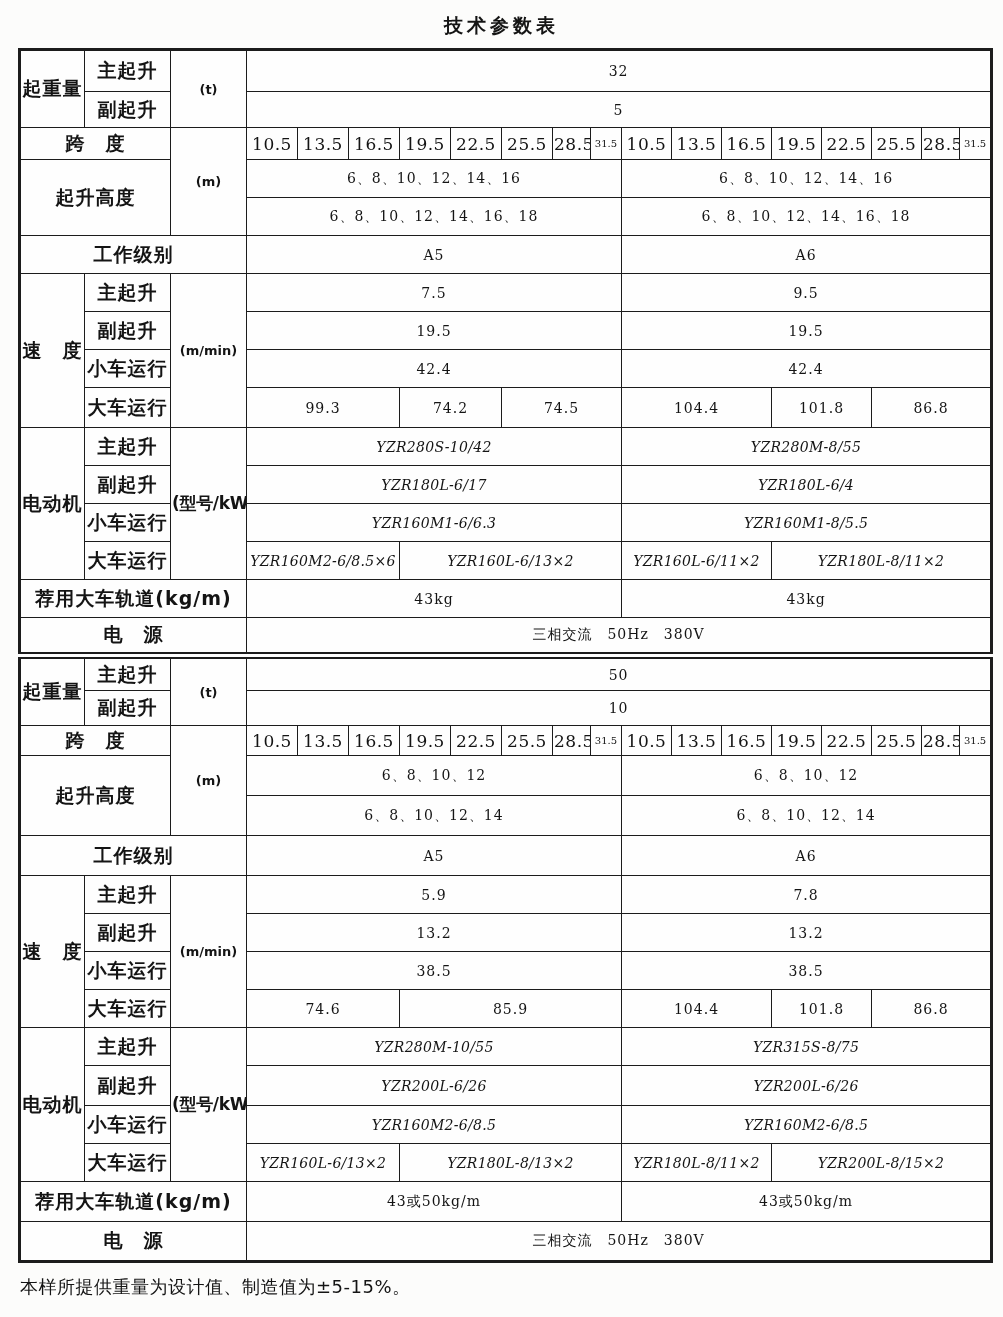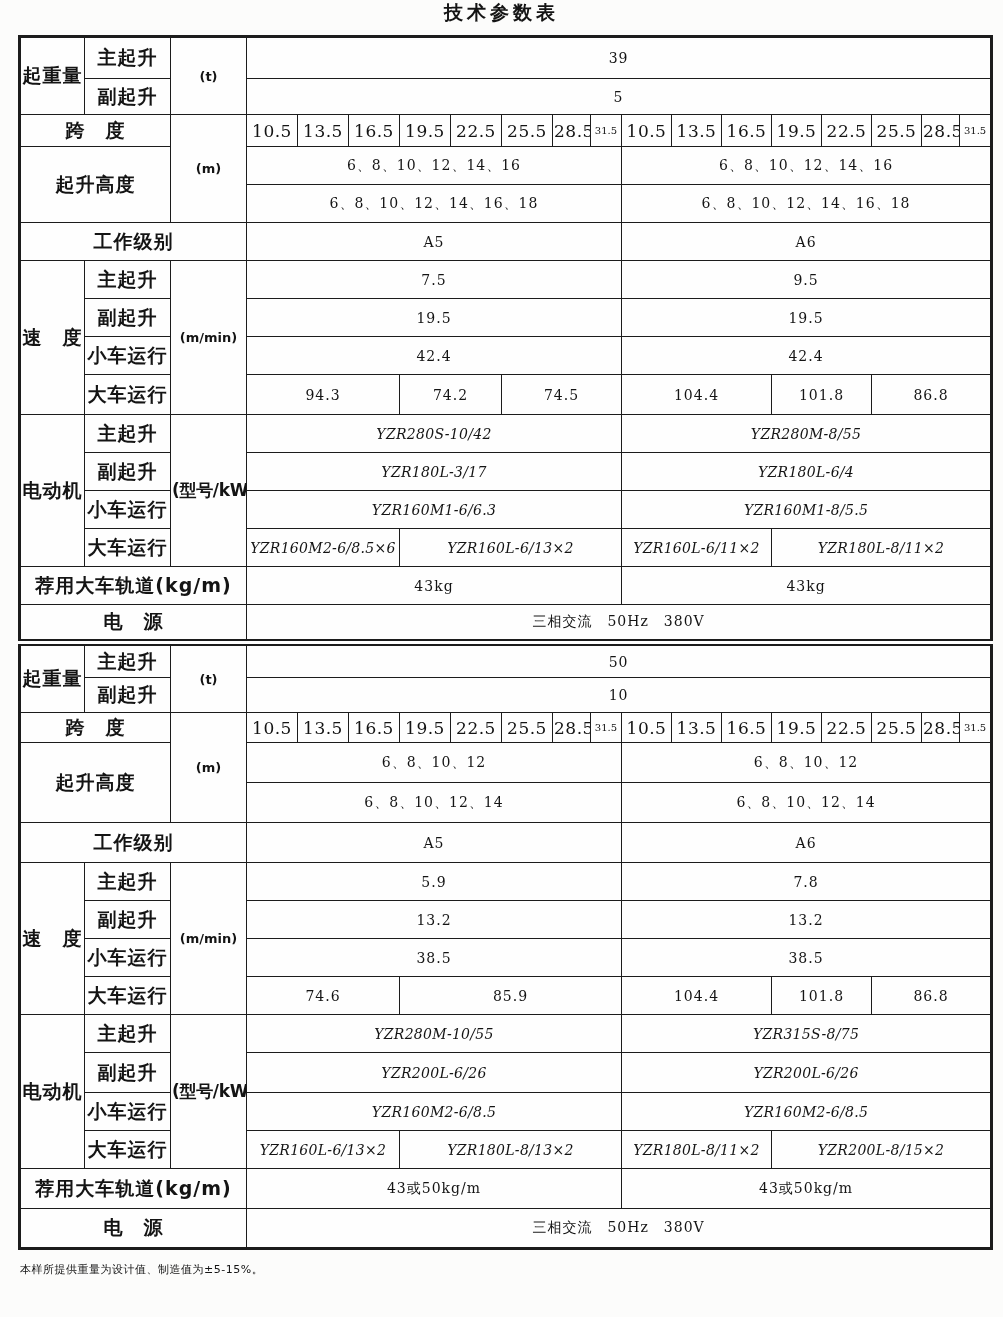--- a/index.html
+++ b/index.html
@@ -7,21 +7,21 @@
     width:1003px; height:1317px;
     background:#fcfcfb;
     color:#141414;
     font-family:"DejaVu Sans","Liberation Sans",sans-serif;
   }
   .title {
     text-align:center;
     font-size:19px;
     font-weight:bold;
     letter-spacing:4px;
-    margin:0 0 9px 0;
+    margin:13px 0 9px 0;
   }
   table.spec {
     border-collapse:collapse;
     table-layout:fixed;
     margin-left:18px;
     width:971px;
     background:#fefefe;
   }
   table.spec td {
     border:1.6px solid #1c1c1c;
@@ -45,21 +45,21 @@
   td.spanv { font-size:17px; letter-spacing:0.5px; padding:0; }
   td.spanv.sm { font-size:10px; letter-spacing:0; }
   td.mono-val { letter-spacing:0.3px;font-style:italic; }
 
   tr { height:38px; }
   tr.h42 { height:42px; } tr.h36 { height:36px; }
   tr.h32 { height:32px; } tr.h35 { height:35px; }
   tr.h30 { height:30px; } tr.h40 { height:40px; }
 
   .note {
-    font-size:11px;
+    font-size:18px;
     margin:12px 0 0 20px;
     letter-spacing:0.5px;
   }
 </style>
 </head>
 <body>
 
 <div class="title">技术参数表</div>
 
 <table class="spec">
@@ -83,21 +83,21 @@
       <col style="width:50px">
       <col style="width:38px">
       <col style="width:32px">
   </colgroup>
 
   <tbody class="sec1">
     <tr class="h42">
       <td class="lbl" rowspan="2">起重量</td>
       <td class="lbl">主起升</td>
       <td class="unit" rowspan="2">(t)</td>
-      <td class="val" colspan="16">39</td>
+      <td class="val" colspan="16">32</td>
     </tr>
     <tr class="h36">
       <td class="lbl">副起升</td>
       <td class="val" colspan="16">5</td>
     </tr>
     <tr class="h32">
       <td class="lbl" colspan="2">跨　度</td>
       <td class="unit" rowspan="3">(m)</td>
       <td class="val spanv">10.5</td>
       <td class="val spanv">13.5</td>
@@ -142,37 +142,37 @@
       <td class="val" colspan="8">19.5</td>
       <td class="val" colspan="8">19.5</td>
     </tr>
     <tr>
       <td class="lbl">小车运行</td>
       <td class="val" colspan="8">42.4</td>
       <td class="val" colspan="8">42.4</td>
     </tr>
     <tr class="h40">
       <td class="lbl">大车运行</td>
-      <td class="val" colspan="3">94.3</td>
+      <td class="val" colspan="3">99.3</td>
       <td class="val" colspan="2">74.2</td>
       <td class="val" colspan="3">74.5</td>
       <td class="val" colspan="3">104.4</td>
       <td class="val" colspan="2">101.8</td>
       <td class="val" colspan="3">86.8</td>
     </tr>
     <tr>
       <td class="lbl" rowspan="4">电动机</td>
       <td class="lbl">主起升</td>
       <td class="unit-sm" rowspan="4">(型号/kW)</td>
       <td class="val mono-val" colspan="8">YZR280S-10/42</td>
       <td class="val mono-val" colspan="8">YZR280M-8/55</td>
     </tr>
     <tr>
       <td class="lbl">副起升</td>
-      <td class="val mono-val" colspan="8">YZR180L-3/17</td>
+      <td class="val mono-val" colspan="8">YZR180L-6/17</td>
       <td class="val mono-val" colspan="8">YZR180L-6/4</td>
     </tr>
     <tr>
       <td class="lbl">小车运行</td>
       <td class="val mono-val" colspan="8">YZR160M1-6/6.3</td>
       <td class="val mono-val" colspan="8">YZR160M1-8/5.5</td>
     </tr>
     <tr>
       <td class="lbl">大车运行</td>
       <td class="val mono-val" colspan="3">YZR160M2-6/8.5×6</td>

